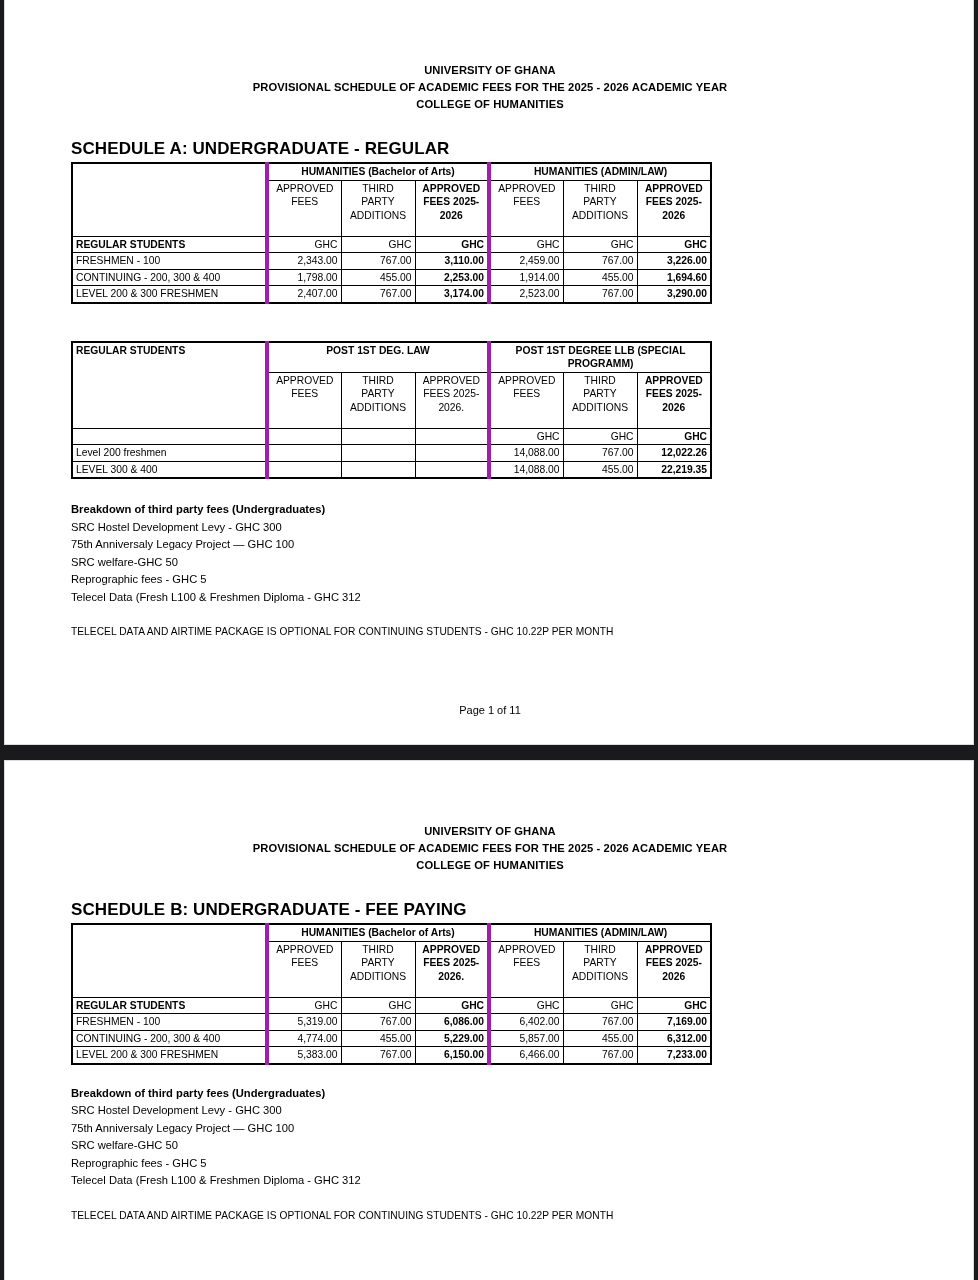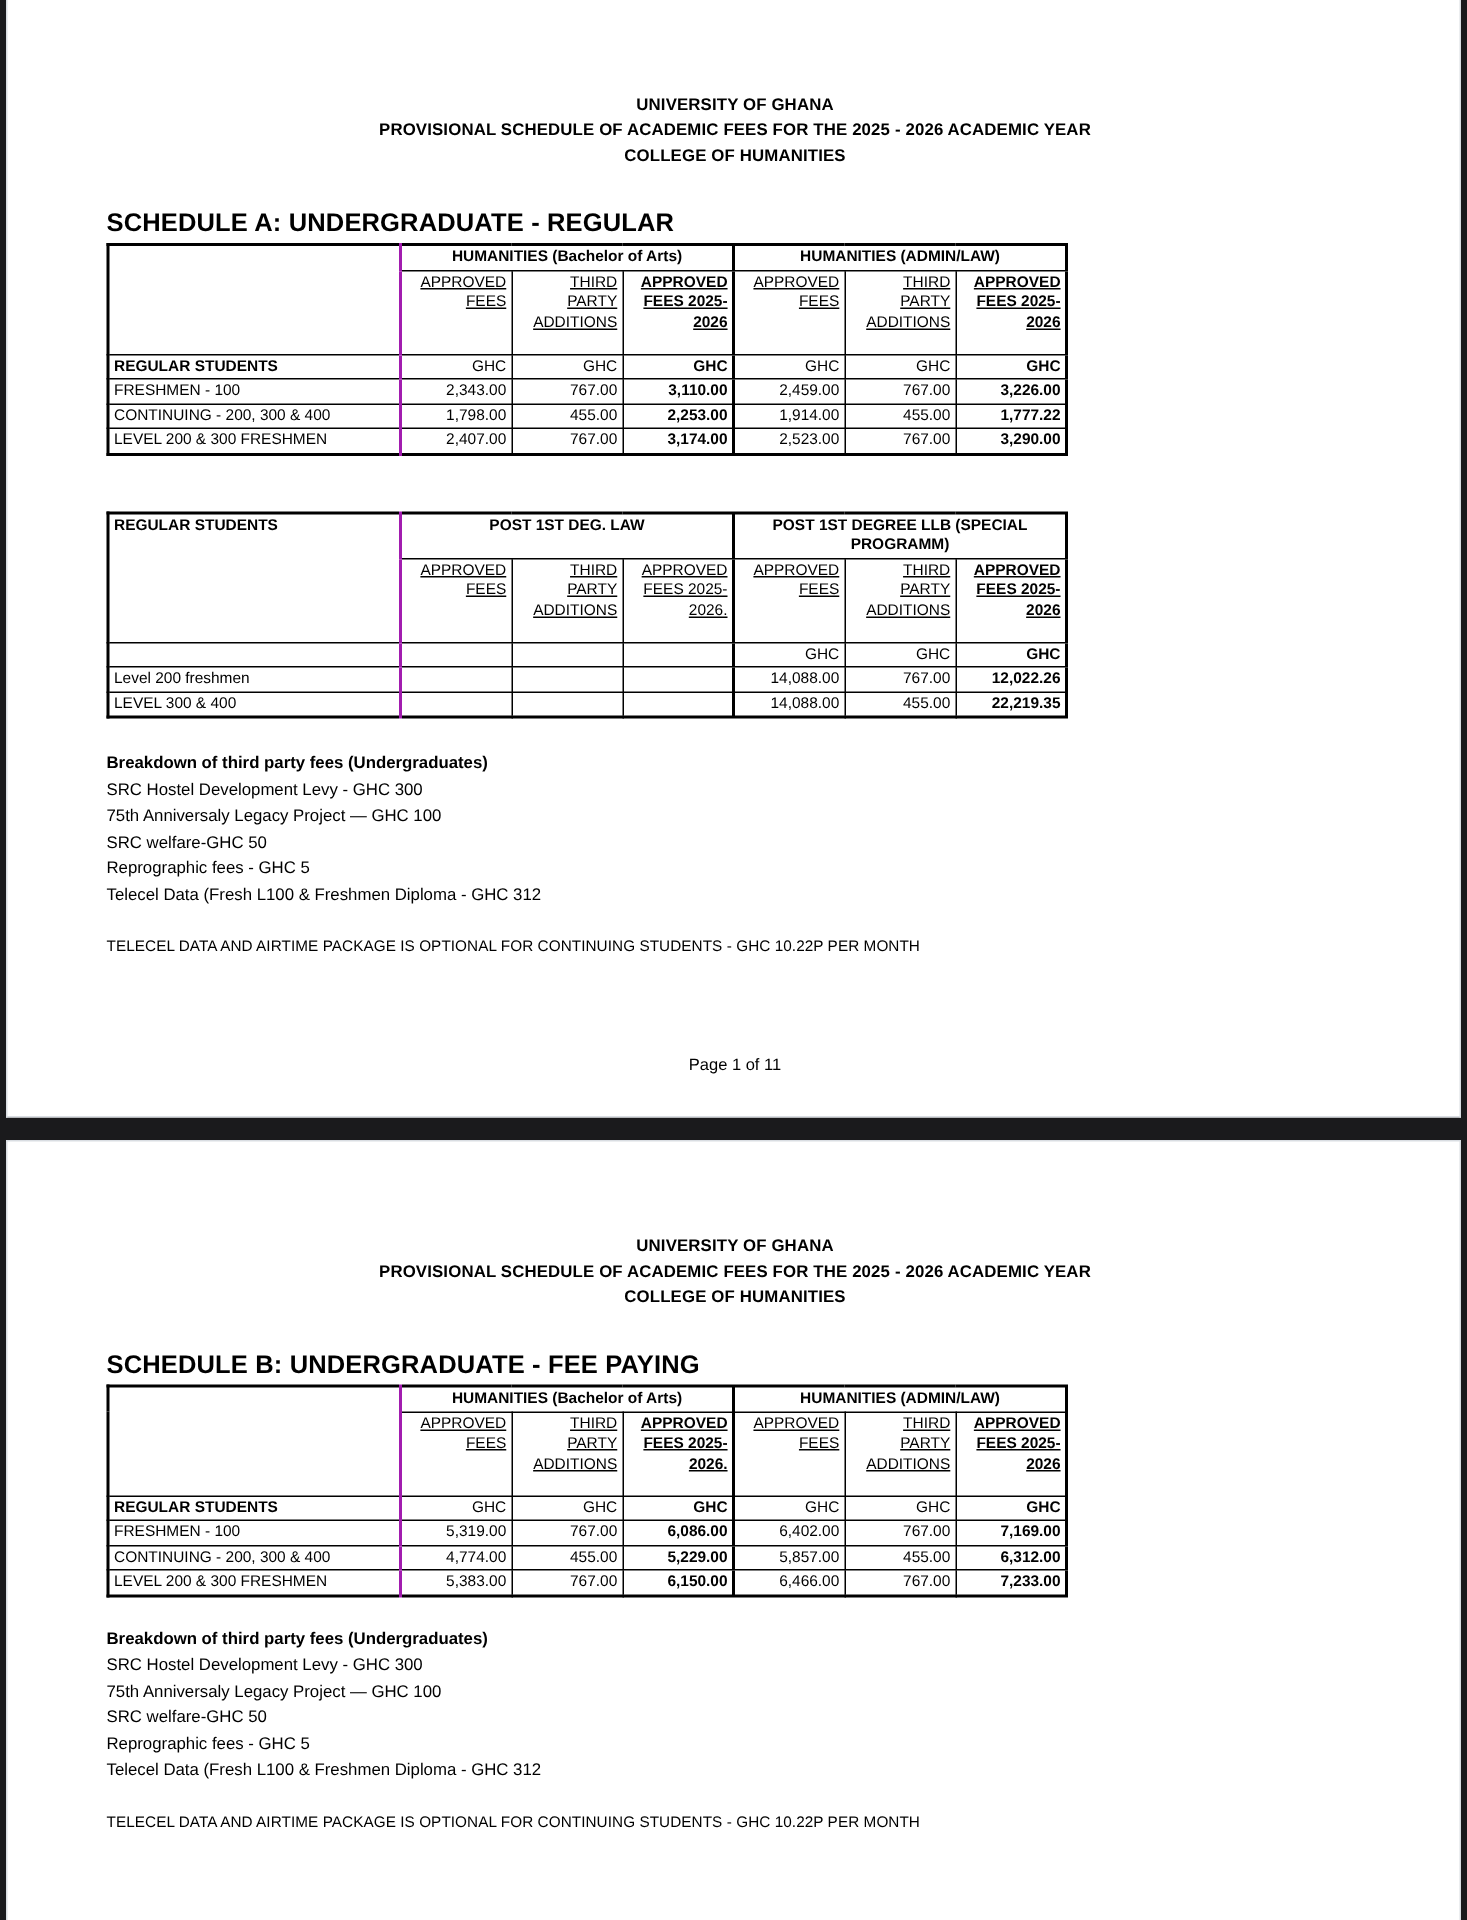--- a/index.html
+++ b/index.html
@@ -71,41 +71,40 @@
     border: 1px solid #000;
     font-size: 10.3px;
     line-height: 13.5px;
     padding: 1px 3px;
     vertical-align: top;
     height: 14px;
     box-sizing: border-box;
     word-wrap: break-word;
   }
   table.fees td.grp {
-    border-left: 2px solid #a21caf;
+    border-left: 4px solid #a21caf;
   }
   table.fees td.grp-end {
     border-right: 2px solid #000;
   }
   .c-name  { width: 195px; }
   .c-num   { width: 74px; }
 
   td.hdr-group {
     text-align: center;
     font-weight: bold;
     font-size: 11px;
     vertical-align: middle;
     padding: 3px 2px;
   }
   td.hdr-sub {
     font-size: 10.2px;
     line-height: 13.2px;
     vertical-align: top;
-    text-align: right;
-    text-decoration: underline;
+    text-align: center;
   }
   td.hdr-sub.b { font-weight: bold; }
   td.blank { }
   td.rowlabel {
     text-align: left;
     font-size: 10.6px;
     white-space: nowrap;
   }
   td.rowlabel.b { font-weight: bold; }
   td.num {
@@ -208,21 +207,21 @@
             <td class="num">767.00</td>
             <td class="num b grp-end">3,226.00</td>
           </tr>
           <tr>
             <td class="rowlabel">CONTINUING - 200, 300 &amp; 400</td>
             <td class="num grp">1,798.00</td>
             <td class="num">455.00</td>
             <td class="num b grp-end">2,253.00</td>
             <td class="num grp">1,914.00</td>
             <td class="num">455.00</td>
-            <td class="num b grp-end">1,777.22</td>
+            <td class="num b grp-end">1,694.60</td>
           </tr>
           <tr class="thick-bottom">
             <td class="rowlabel">LEVEL 200 &amp; 300 FRESHMEN</td>
             <td class="num grp">2,407.00</td>
             <td class="num">767.00</td>
             <td class="num b grp-end">3,174.00</td>
             <td class="num grp">2,523.00</td>
             <td class="num">767.00</td>
             <td class="num b grp-end">3,290.00</td>
           </tr>

